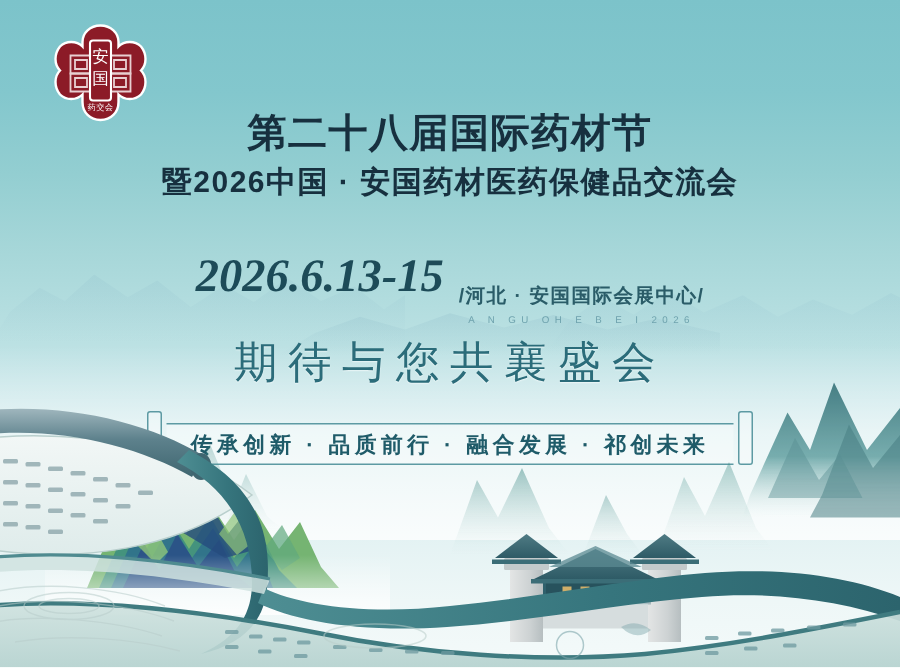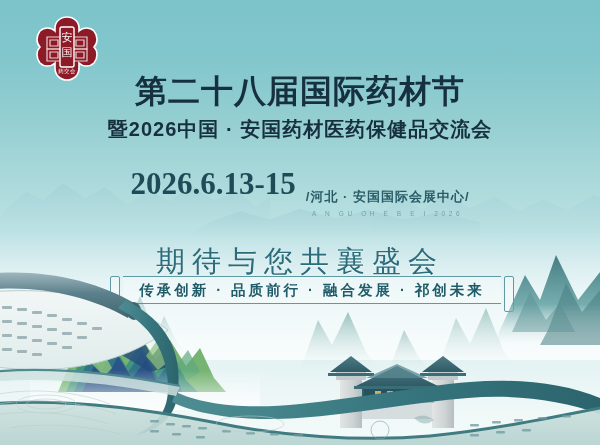--- a/index.html
+++ b/index.html
@@ -29,37 +29,37 @@
     clip-path:polygon(0% 100%,10% 70%,20% 52%,30% 66%,40% 48%,52% 64%,
       63% 50%,75% 66%,86% 54%,100% 70%,100% 100%);opacity:.7;}
   
   .mist{position:absolute;left:0;right:0;top:230px;height:130px;
     background:linear-gradient(180deg,rgba(255,255,255,0) 0%,rgba(255,255,255,.55) 45%,rgba(255,255,255,.78) 100%);}
   
   #logo{position:absolute;left:36px;top:16px;width:62px;height:66px;}
   
   .headline{position:absolute;left:0;right:0;top:74px;text-align:center;
     color:#17303f;font-weight:bold;letter-spacing:1px;line-height:1.08;}
-  .h-line1{font-size:32px;}
+  .h-line1{font-size:26px;}
   .h-line2{font-size:20px;margin-top:10px;}
   
   .daterow{position:absolute;left:0;right:0;top:168px;
     display:flex;justify-content:center;align-items:flex-start;gap:10px;}
   .bigdate{font-family:"Liberation Serif","DejaVu Serif",serif;
-    font-size:31px;font-weight:bold;color:#1d4b58;letter-spacing:0px;line-height:1;}
+    font-size:31px;font-weight:bold;color:#1d4b58;letter-spacing:0px;line-height:1;font-style:italic;}
   .placewrap{padding-top:4px;text-align:center;}
   .placecn{font-size:13px;font-weight:bold;color:#2a5c68;letter-spacing:1px;white-space:nowrap;margin-top:16px;}
   .placeen{font-size:6.5px;color:#6fa3ae;letter-spacing:3.6px;margin-top:4px;white-space:nowrap;}
   
   .slogan{position:absolute;left:0;right:0;top:222px;text-align:center;
     font-size:29px;color:#2b6c7a;letter-spacing:7px;font-weight:500;
-    text-shadow:0 1px 1px rgba(255,255,255,.6);margin-top:20px;}
-  
-  .tagwrap{position:absolute;left:110px;top:276px;width:404px;height:34px;
-    display:flex;align-items:flex-start;}
+    text-shadow:0 1px 1px rgba(255,255,255,.6);}
+  
+  .tagwrap{position:absolute;left:98px;top:276px;width:404px;height:34px;
+    display:flex;align-items:flex-end;}
   .tag-end{width:8px;height:34px;border:1.4px solid #5d9aa3;border-radius:2px;
     background:rgba(255,255,255,.32);flex:0 0 auto;}
   .tag-bar{flex:1 1 auto;height:26px;margin:0 3px;border-top:1.4px solid #5d9aa3;
     border-bottom:1.4px solid #5d9aa3;background:rgba(255,255,255,.30);
     display:flex;align-items:center;justify-content:center;}
   .tag-text{font-size:14.5px;font-weight:bold;color:#1f5b69;letter-spacing:3px;white-space:nowrap;}
   
   .art{position:absolute;left:0;top:0;width:600px;height:445px;pointer-events:none;}
 </style>
 </head>

